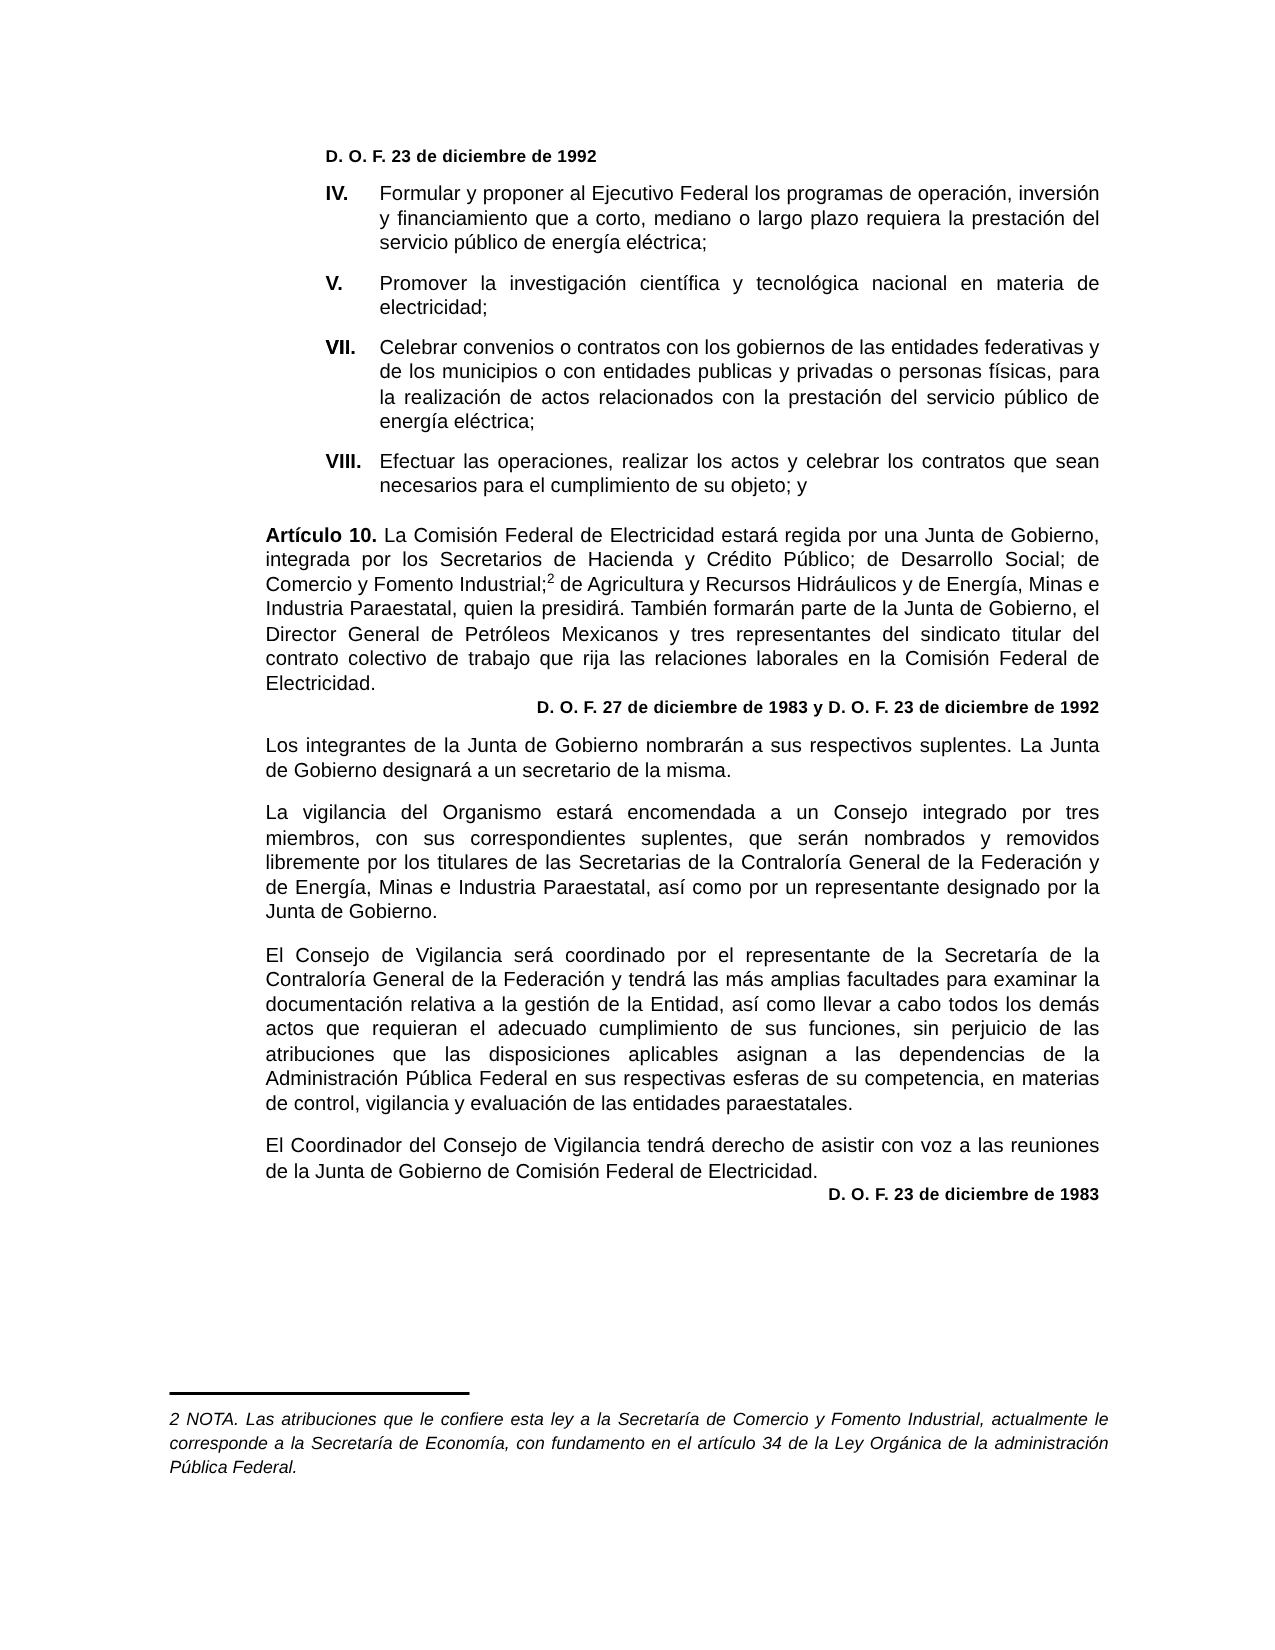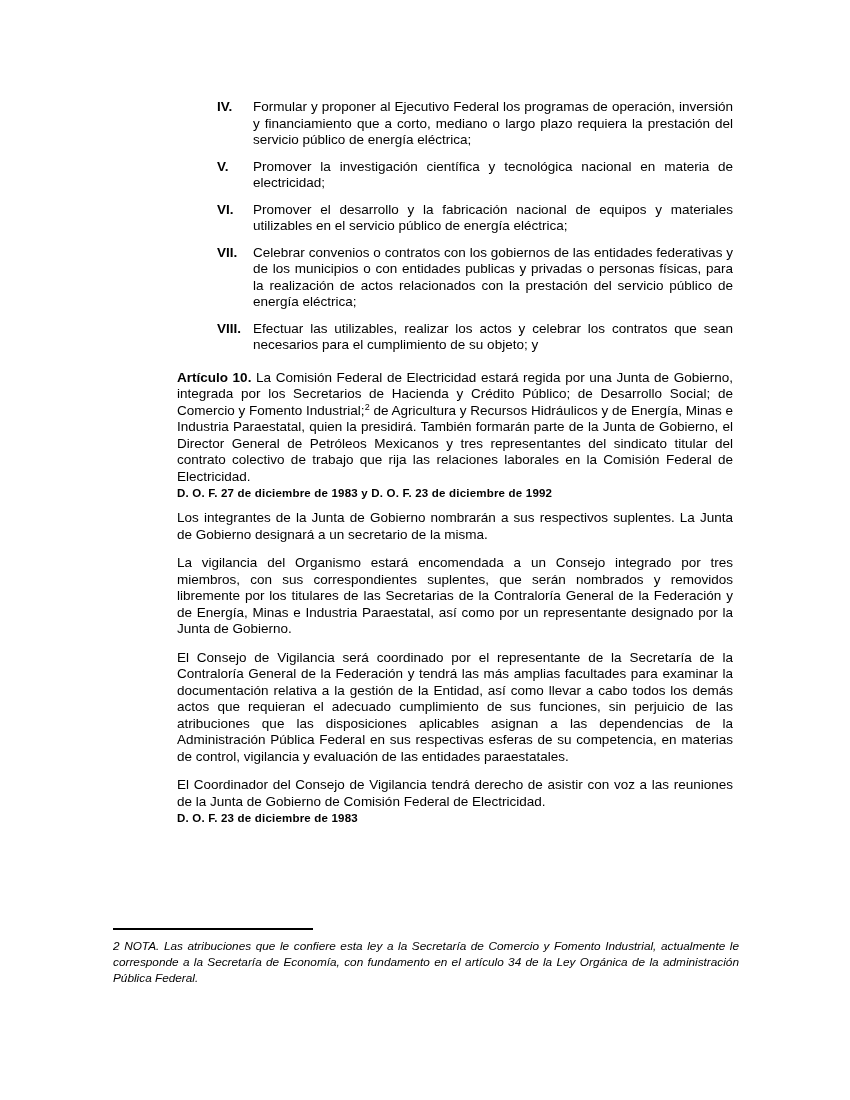--- a/index.html
+++ b/index.html
@@ -28,20 +28,21 @@
     line-height: 13px;
     letter-spacing: 0.2px;
   }
   .dof-note.first {
     margin-left: 40px;
     margin-bottom: 9px;
   }
   .dof-note.inline-after {
     margin-top: 2px;
     margin-bottom: 10px;
+    text-align: right;
   }
   .doc-list {
     margin: 0;
     padding: 0;
     list-style: none;
   }
   .list-item {
     position: relative;
     margin-left: 40px;
     padding-left: 36px;
@@ -92,41 +93,41 @@
     line-height: 15.8px;
     text-align: justify;
   }
 </style>
 </head>
 <body>
 
 <div class="page">
   <div class="content">
 
+    <div class="dof-note first">D. O. F. 23 de diciembre de 1992</div>
 
     <ol class="doc-list">
       <li class="list-item">
         <span class="ord">IV.</span>
         <span>Formular y proponer al Ejecutivo Federal los programas de operación, inversión y financiamiento que a corto, mediano o largo plazo requiera la prestación del servicio público de energía eléctrica;</span>
       </li>
       <li class="list-item">
         <span class="ord">V.</span>
         <span>Promover la investigación científica y tecnológica nacional en materia de electricidad;</span>
       </li>
       <li class="list-item">
         <span class="ord">VI.</span>
-        <span>Promover el desarrollo y la fabricación nacional de equipos y materiales utilizables en el servicio público de energía eléctrica;</span>
       </li>
       <li class="list-item">
         <span class="ord">VII.</span>
         <span>Celebrar convenios o contratos con los gobiernos de las entidades federativas y de los municipios o con entidades publicas y privadas o personas físicas, para la realización de actos relacionados con la prestación del servicio público de energía eléctrica;</span>
       </li>
       <li class="list-item">
         <span class="ord">VIII.</span>
-        <span>Efectuar las utilizables, realizar los actos y celebrar los contratos que sean necesarios para el cumplimiento de su objeto; y</span>
+        <span>Efectuar las operaciones, realizar los actos y celebrar los contratos que sean necesarios para el cumplimiento de su objeto; y</span>
       </li>
     </ol>
 
     <p class="para tight" style="margin-top: 16px;">
       <span class="lead">Artículo 10.</span><span> La Comisión Federal de Electricidad estará regida por una Junta de Gobierno, integrada por los Secretarios de Hacienda y Crédito Público; de Desarrollo Social; de Comercio y Fomento Industrial;</span><sup class="fn-ref">2</sup><span> de Agricultura y Recursos Hidráulicos y de Energía, Minas e Industria Paraestatal, quien la presidirá. También formarán parte de la Junta de Gobierno, el Director General de Petróleos Mexicanos y tres representantes del sindicato titular del contrato colectivo de trabajo que rija las relaciones laborales en la Comisión Federal de Electricidad.</span>
     </p>
 
     <div class="dof-note inline-after">D. O. F. 27 de diciembre de 1983 y D. O. F. 23 de diciembre de 1992</div>
 
     <p class="para">Los integrantes de la Junta de Gobierno nombrarán a sus respectivos suplentes. La Junta de Gobierno designará a un secretario de la misma.</p>

